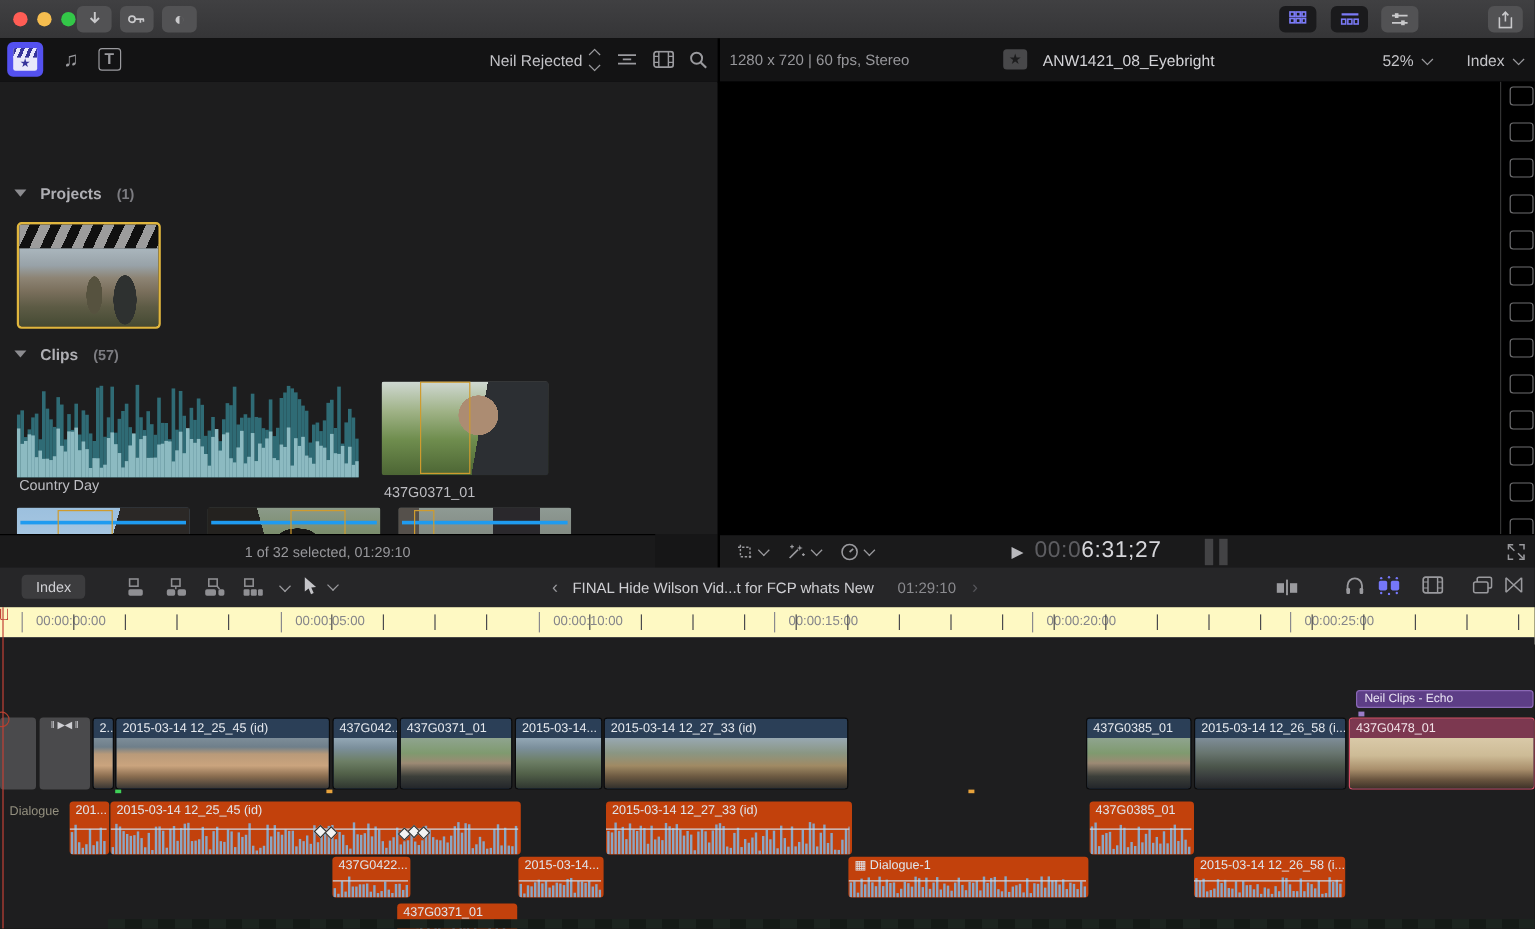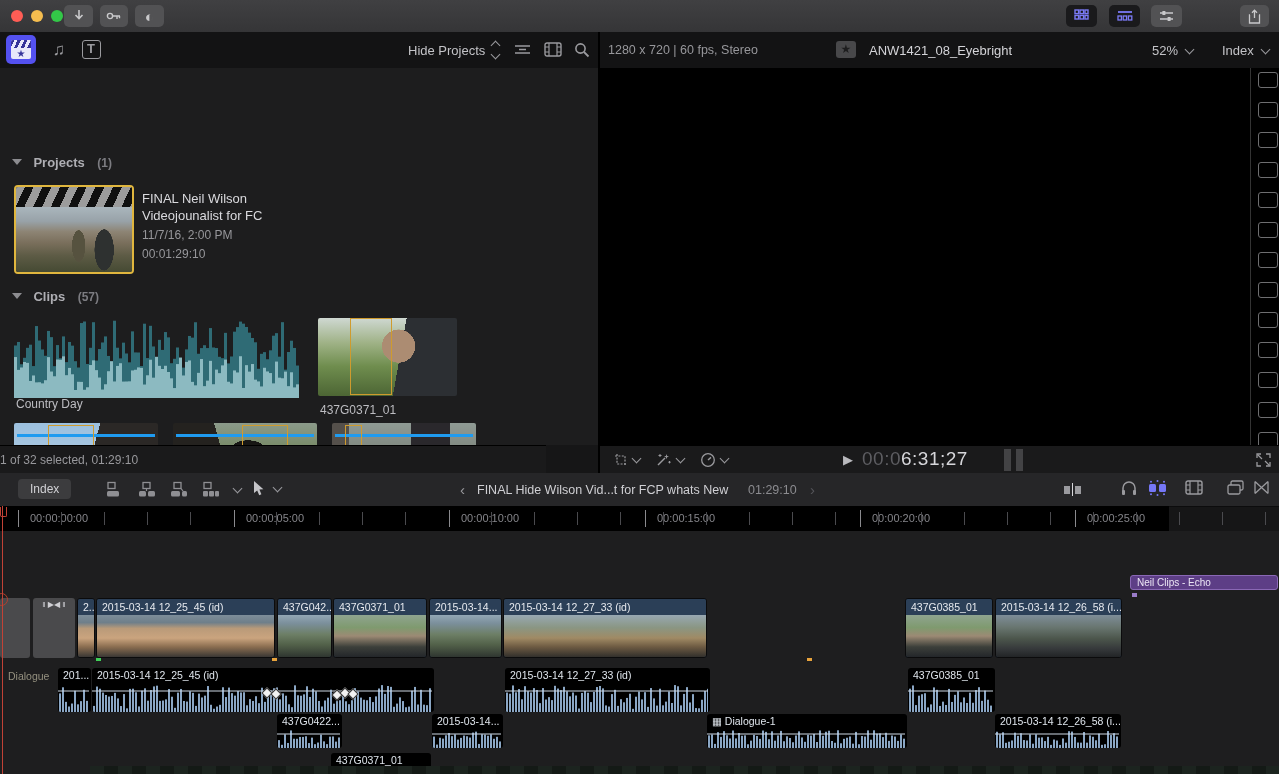--- a/index.html
+++ b/index.html
@@ -55,42 +55,42 @@
   .favline{position:absolute;height:3px;background:#1f9bf0;left:3px;right:3px;top:11px}
 
   
   #bstatus,#vcontrols{top:445px;height:28px;background:#1a1a1b;border-top:1px solid #000}
 
   
   #tltoolbar{left:0;top:473px;width:1279px;height:33px;background:#262628;border-bottom:1px solid #0c0c0d}
   .editic{fill:none;stroke:#8f8f93;stroke-width:1.3}
 
   
-  #ruler{left:0;top:506px;width:1169px;height:25px;background:#000000;border-bottom:6px solid #e5e5e5}
+  #ruler{left:0;top:506px;width:1279px;height:25px;background:#fef9c3;border-bottom:6px solid #e5e5e5}
   .rlabel{position:absolute;top:6px;font-size:11px;color:#85858a;white-space:nowrap}
   .tick{position:absolute;width:1px;background:#4a4a4e;top:6px;height:13px}
   .tick.major{background:#8a8a8e;top:4px;height:17px}
 
   
   #tracks{left:0;top:531px;width:1279px;height:243px;background:#1e1e1f;overflow:hidden}
   .tl-clip{position:absolute;border-radius:3px;overflow:hidden;background:#1e2f42;border:1px solid #0b0b0c;box-sizing:border-box}
   .tl-clip .hdr{height:16px;line-height:16px;background:#2b3f57;color:#e6e9ee;font-size:10.5px;
      padding:0 5px;white-space:nowrap;overflow:hidden}
   .tl-clip.sel{border:1.5px solid #d34f65}
   .tl-clip.sel .hdr{background:#7c3850;color:#f3e4e9}
   .tl-body{position:absolute;left:0;right:0;top:16px;bottom:0}
   .frames{background-image:repeating-linear-gradient(90deg, rgba(0,0,0,0) 0 56px, rgba(0,0,0,.45) 56px 58px)}
   .art1{background:linear-gradient(180deg,#7d8d99 0%,#6f7f8a 18%,#b99a79 32%,#caa47e 55%,#8a6d50 76%,#3a3734 100%)}
   .art2{background:linear-gradient(180deg,#93a7b5 0%,#7b8f9b 20%,#6d7f66 46%,#53624a 70%,#2f3630 100%)}
   .art3{background:linear-gradient(180deg,#8fa48f 0%,#7f9a6f 30%,#9c8a74 50%,#3c3f3a 76%,#23262a 100%)}
   .art4{background:linear-gradient(180deg,#98a8b2 0%,#8a9683 30%,#a08a64 55%,#6d5a42 76%,#32302c 100%)}
   .art5{background:linear-gradient(180deg,#7e8d98 0%,#68756f 30%,#4c564c 56%,#36393b 80%,#222426 100%)}
   .art6{background:linear-gradient(180deg,#d9c9a8 0%,#cdbb96 35%,#a98f6c 62%,#6b5640 82%,#3e3228 100%)}
   .gapclip{position:absolute;background:#4a4a4c;border-radius:3px}
-  .aud{position:absolute;background:#000000;border-radius:3px;overflow:hidden}
+  .aud{position:absolute;background:#c2410c;border-radius:3px;overflow:hidden}
   .aud .hdr{height:14px;line-height:14px;color:#dfe5ec;font-size:10.5px;padding:0 5px;white-space:nowrap;overflow:hidden}
   .kf{position:absolute;width:6px;height:6px;background:#f2f2f2;border:1px solid #333;transform:rotate(45deg)}
   .marker{position:absolute;width:5px;height:3px}
 
   
   .filmsq{position:absolute;width:18px;height:14px;border:1.5px solid #6e6e70;border-radius:3px;left:6px}
 </style>
 </head>
 <body>
 
@@ -161,21 +161,21 @@
     </div>
   </div>
   <div class="abs appbtn" style="left:44px">
     <span style="color:#9a9a9e;font-size:17px">♫</span>
   </div>
   <div class="abs appbtn" style="left:76px">
     <div style="width:17px;height:17px;border:1.5px solid #9a9a9e;border-radius:3px;color:#9a9a9e;font-size:13px;font-weight:bold;text-align:center;line-height:16px">T</div>
   </div>
 
   <div class="abs" style="left:408px;top:10px;display:flex;align-items:center;gap:7px">
-    <span class="smalltxt">Hide Projects</span>
+    <span class="smalltxt">Neil Rejected</span>
     <span style="display:inline-flex;flex-direction:column;gap:2px">
       <i class="chev up"></i>
       <i class="chev"></i>
     </span>
   </div>
   <div class="abs" style="left:514px;top:11px">
     <svg width="17" height="13" viewBox="0 0 17 13">
       <path d="M1 3 H16 M1 10 H16 M5 6.5 H12" stroke="#9a9a9e" stroke-width="1.5" fill="none"></path>
       </svg>
   </div>
@@ -211,26 +211,20 @@
 <div id="browser" class="abs">
   <div class="abs" style="left:12px;top:85px">
     <i class="tri"></i>
     <span class="sechdr">Projects</span>
     <span class="seccount" style="margin-left:8px">(1)</span>
   </div>
 
   <div class="abs" style="left:14px;top:117px;width:116px;height:85px;border:2px solid #e0b63e;border-radius:4px;overflow:hidden">
     <div class="chevstrip" style="height:20px"></div>
     <div class="pthumb" style="height:65px"></div>
-  </div>
-  <div class="abs" style="left:142px;top:122px;line-height:17px">
-    <div style="color:#dadade;font-size:13px">FINAL Neil Wilson</div>
-    <div style="color:#dadade;font-size:13px;white-space:nowrap">Videojounalist  for FC</div>
-    <div style="color:#97979b;font-size:12px;margin-top:3px">11/7/16, 2:00 PM</div>
-    <div style="color:#97979b;font-size:12px;margin-top:2px">00:01:29:10</div>
   </div>
 
   <div class="abs" style="left:12px;top:219px">
     <i class="tri"></i>
     <span class="sechdr">Clips</span>
     <span class="seccount" style="margin-left:8px">(57)</span>
   </div>
 
   <div class="abs" style="left:14px;top:250px;width:285px;height:80px">
     <svg id="cdwave" width="285" height="80">
@@ -462,21 +456,21 @@
       <div class="filmsq" style="top: 184px;"></div>
       <div class="filmsq" style="top: 214px;"></div>
       <div class="filmsq" style="top: 244px;"></div>
       <div class="filmsq" style="top: 274px;"></div>
       <div class="filmsq" style="top: 304px;"></div>
       <div class="filmsq" style="top: 334px;"></div>
       <div class="filmsq" style="top: 364px;"></div>
     </div>
 </div>
 
-<div id="bstatus" class="abs" style="left:0;width:546px;display:flex;align-items:center;justify-content:flex-start">
+<div id="bstatus" class="abs" style="left:0;width:546px;display:flex;align-items:center;justify-content:center">
   <span style="color:#98989c;font-size:12px">1 of 32 selected, 01:29:10</span>
 </div>
 
 <div id="vcontrols" class="abs" style="left:600px;width:679px">
   <div class="abs" style="left:14px;top:7px;display:flex;gap:5px;align-items:center">
     <svg width="14" height="14" viewBox="0 0 14 14">
       <path d="M3 1 V11 H13 M1 3 H11 V13" stroke="#9a9a9e" stroke-width="1.2" fill="none" stroke-dasharray="2 1.4"></path>
       </svg>
     <i class="chev" style="margin-top:-3px"></i>
   </div>
@@ -677,20 +671,24 @@
         <div class="hdr">2015-03-14 12_27_33 (id)</div>
         <div class="tl-body frames art4"></div>
       </div>
       <div class="tl-clip" style="left: 905px; width: 88px; top: 0px; height: 60px;">
         <div class="hdr">437G0385_01</div>
         <div class="tl-body frames art3"></div>
       </div>
       <div class="tl-clip" style="left: 995px; width: 127px; top: 0px; height: 60px;">
         <div class="hdr">2015-03-14 12_26_58 (i...</div>
         <div class="tl-body frames art5"></div>
+      </div>
+      <div class="tl-clip sel" style="left: 1124px; width: 155px; top: 0px; height: 60px;">
+        <div class="hdr">437G0478_01</div>
+        <div class="tl-body frames art6"></div>
       </div>
     </div>
   <div id="mrow" class="abs" style="left:0;top:127px;width:1279px;height:4px">
       <div class="marker" style="left: 96px; background: rgb(63, 209, 88);"></div>
       <div class="marker" style="left: 272px; background: rgb(232, 163, 60);"></div>
       <div class="marker" style="left: 807px; background: rgb(232, 163, 60);"></div>
     </div>
 
   <span class="abs" style="left:8px;top:139px;color:#94907f;font-size:10.5px">Dialogue</span>
   <div id="arow1" class="abs" style="left:0;top:137px;width:1279px;height:44px">

